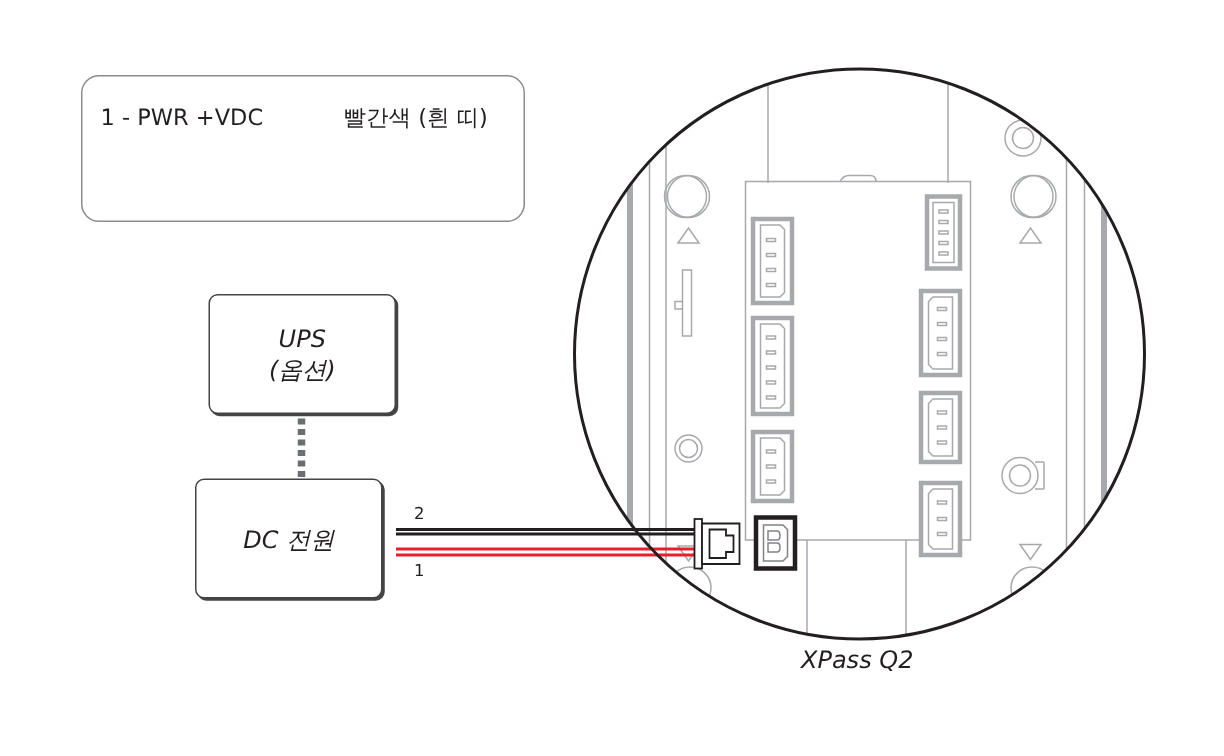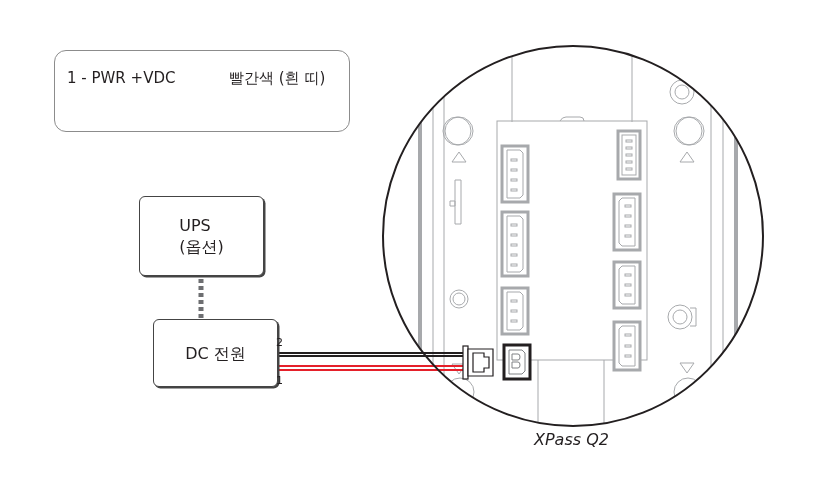--- a/index.html
+++ b/index.html
@@ -1,31 +1,31 @@
 <!DOCTYPE html>
 <html><head>
   <meta charset="utf-8">
   <style>
     html, body { margin: 0; padding: 0; background: #ffffff; }
     body { width: 816px; height: 504px; position: relative; overflow: hidden; font-family: "DejaVu Sans", "Liberation Sans", sans-serif; color: #231f20; }
     .legend-box {
-      position: absolute; left: 54px; top: 50px; width: 296px; height: 82px;
+      position: absolute; left: 54px; top: 50px; width: 296px; height: 98px;
       border: 1.5px solid #8c8c8c; border-radius: 12px; box-sizing: border-box;
     }
     .legend-row { position: absolute; left: 12px; font-size: 15px; line-height: 18px; white-space: nowrap; }
     .legend-row .pin { display: inline-block; width: 162px; }
     .legend-row .desc { display: inline-block; }
     .box {
       position: absolute; border: 1.5px solid #444; border-radius: 6px; box-sizing: border-box;
       box-shadow: 1.5px 1.5px 0 #444; background: #fff;
-      display: flex; align-items: center; justify-content: center; 
-      font-size: 16px; line-height: 21px;
+      display: flex; align-items: center; justify-content: center; text-align: center;
+      font-size: 16px; line-height: 21px; font-style: italic;
     }
     .ups-box { left: 139px; top: 196px; width: 125px; height: 80px; }
-    .dc-box { left: 153px; top: 319px; width: 125px; height: 68px; }
+    .dc-box { left: 130px; top: 319px; width: 125px; height: 80px; }
     .wire-label { position: absolute; font-size: 11px; color: #231f20; }
     .device-label { position: absolute; left: 534px; top: 430px; font-size: 16px; font-style: italic; }
     svg.diagram { position: absolute; left: 0; top: 0; }
   </style>
 </head>
 <body>
 
 <div class="legend-box">
   <div class="legend-row" style="top:18px;">
     <span class="pin">1 - PWR +VDC</span><span class="desc">빨간색 (흰 띠)</span>

